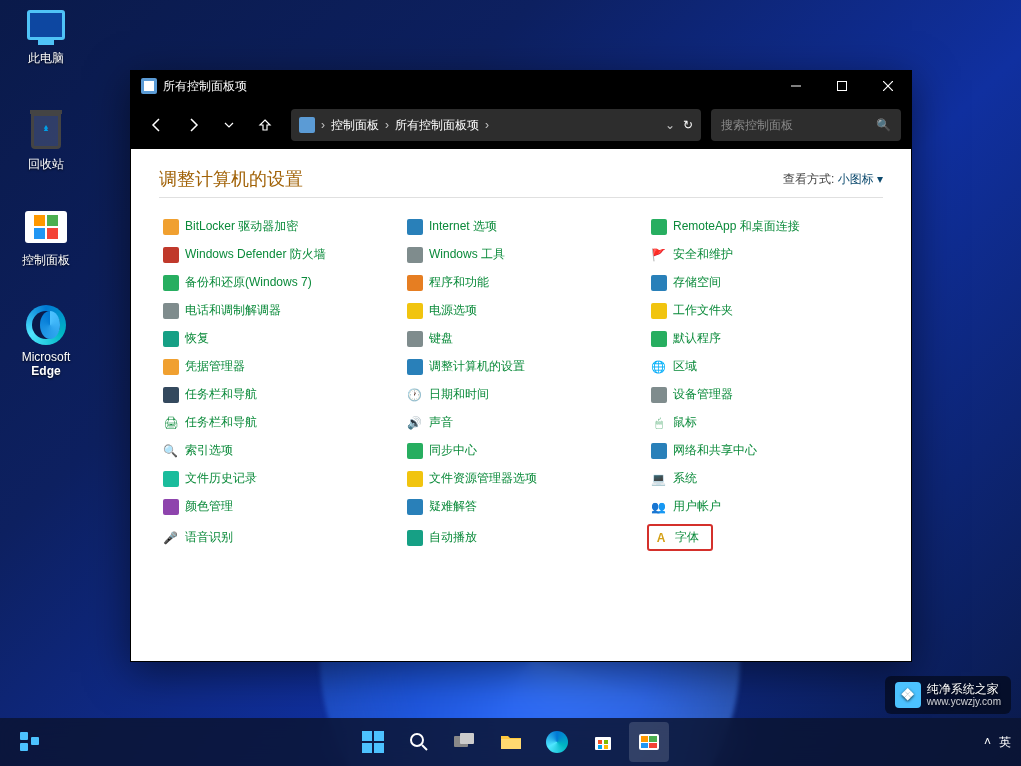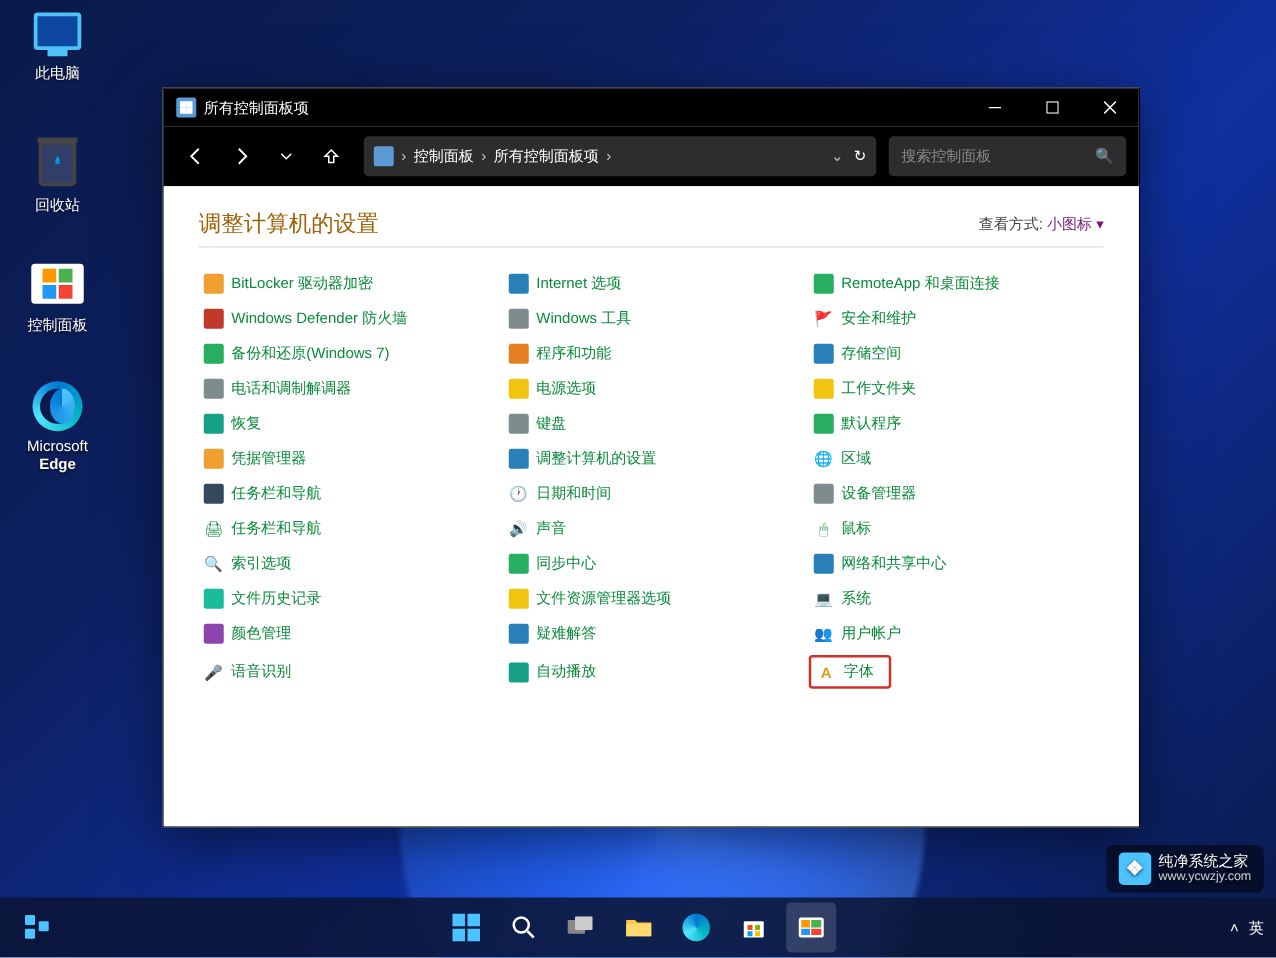--- a/index.html
+++ b/index.html
@@ -41,21 +41,21 @@
 .addressbar .sep { opacity:.7; }
 .ab-tail { margin-left:auto; display:flex; gap:8px; }
 .searchbox { width: 190px; height: 32px; background: #2d2d2d; border-radius: 4px; display: flex; align-items: center; padding: 0 10px; color: #888; font-size: 12px; }
 .searchbox input { background:transparent; border:none; outline:none; color:#d946ef; flex:1; font-size:12px; }
 .searchbox input::placeholder { color:#888; }
 
 .content { flex: 1; background: #fff; padding: 18px 28px; overflow: auto; }
 .content-head { display: flex; justify-content: space-between; align-items: center; margin-bottom: 6px; }
 .content-head h1 { font-size: 18px; font-weight: normal; color: #a16207; }
 .viewmode { font-size: 12px; color: #444; }
-.viewmode a { color: #701a75; cursor: pointer; text-decoration: none; }
+.viewmode a { color: #0c4a6e; cursor: pointer; text-decoration: none; }
 .divider { border: none; border-top: 1px solid #e0e0e0; margin: 6px 0 18px; }
 
 .cp-grid { display: grid; grid-template-columns: repeat(3, 1fr); column-gap: 8px; row-gap: 7px; max-width: 760px; }
 .cp-item { display: flex; align-items: center; gap: 6px; font-size: 12px; color: #0a8a3a; cursor: pointer; padding: 2px 4px; }
 .cp-item .ci { width: 16px; height: 16px; flex-shrink: 0; display:inline-flex; align-items:center; justify-content:center; font-size:12px; }
 .cp-item.highlight { border: 2px solid #d4302b; border-radius: 3px; padding: 3px 12px 3px 4px; display:inline-flex; width:fit-content; }
 
 
 .ic-box{width:16px;height:16px;border-radius:2px;}
 .c1{background:#f0a030}.c2{background:#c0392b}.c3{background:#27ae60}.c4{background:#2980b9}.c5{background:#8e44ad}.c6{background:#16a085}.c7{background:#e67e22}.c8{background:#7f8c8d}.c9{background:#f1c40f}.c10{background:#34495e}.c11{background:#1abc9c}

